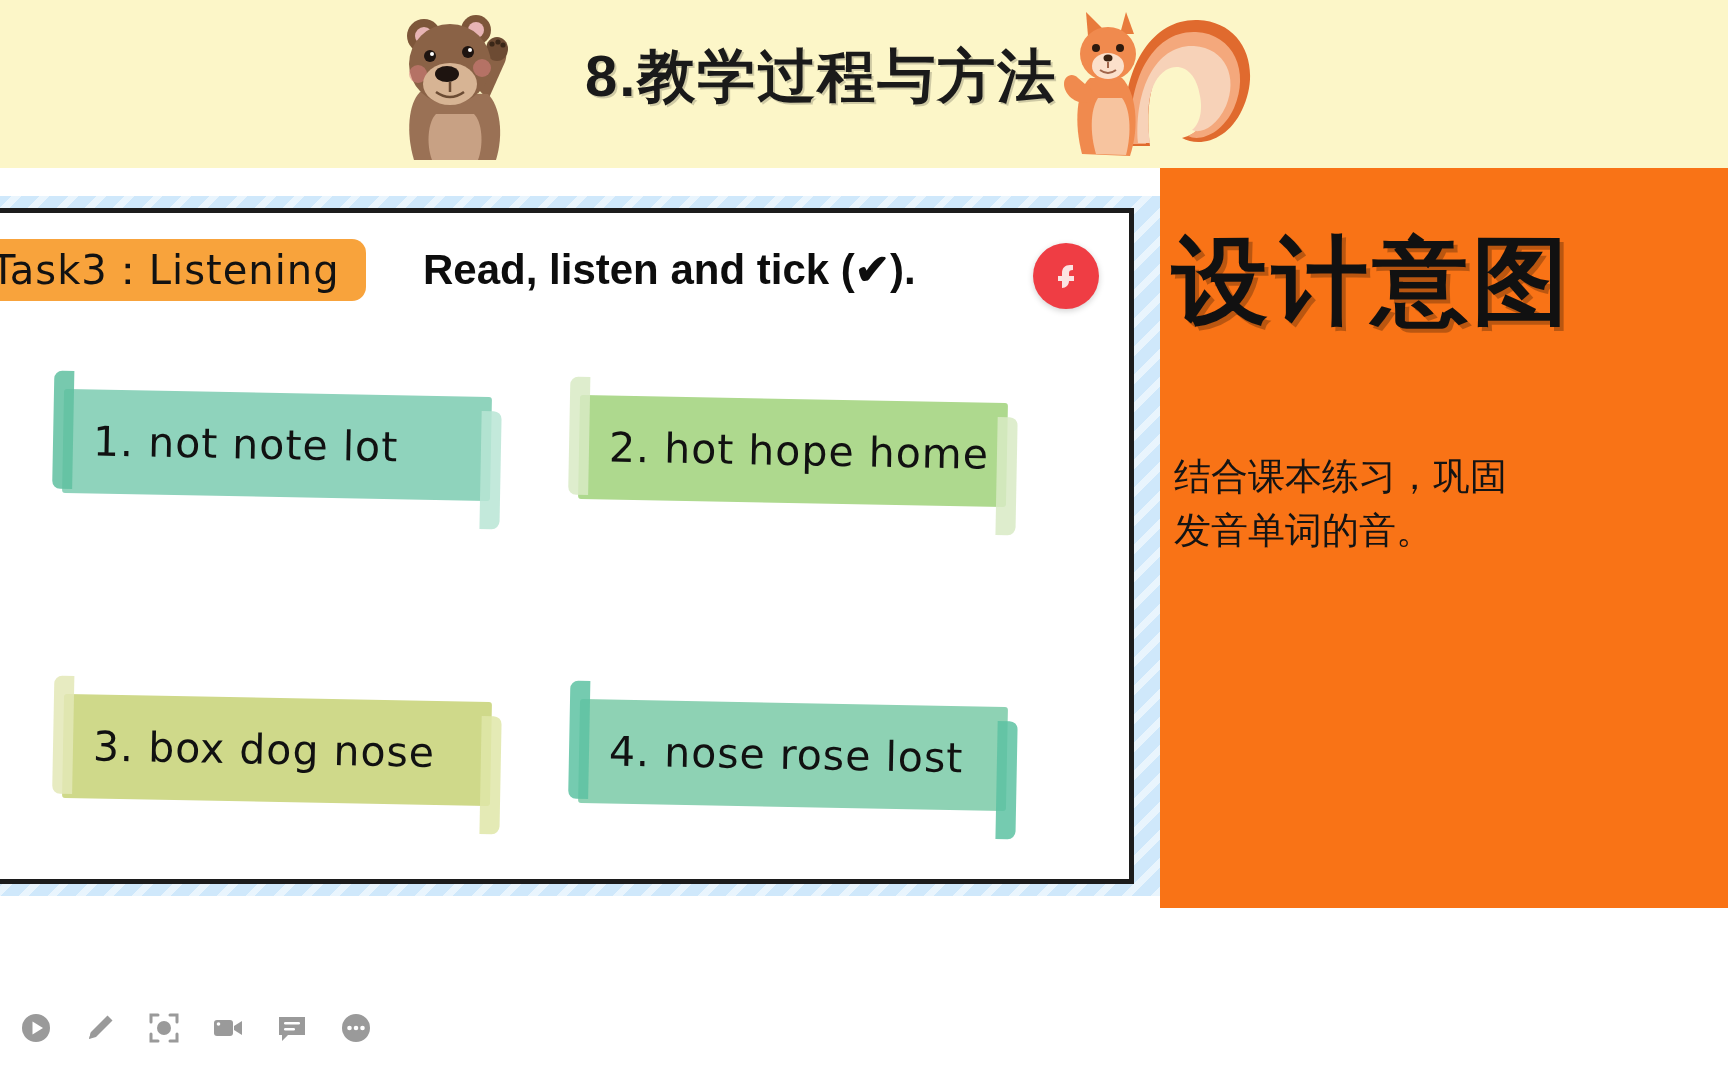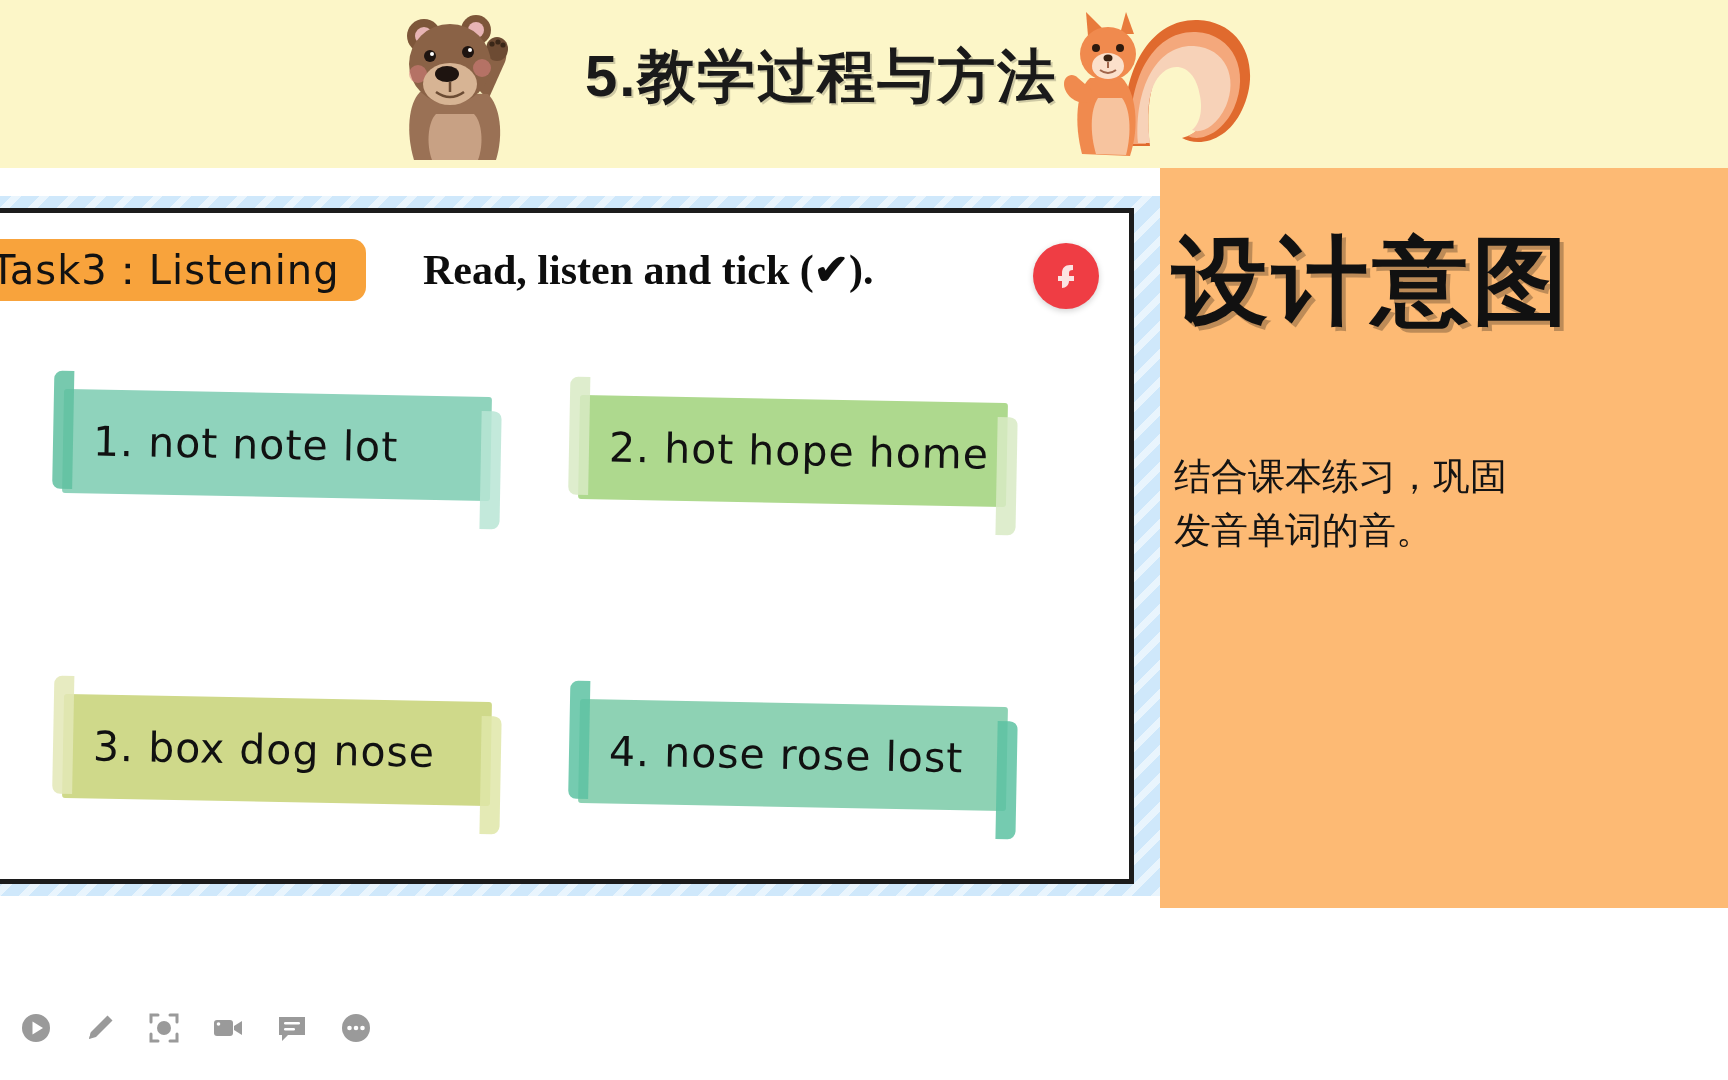--- a/index.html
+++ b/index.html
@@ -81,21 +81,21 @@
     letter-spacing: 1px;
     white-space: nowrap;
   }
 
   .instruction {
     position: absolute;
     left: 432px; top: 32px;
     font-size: 42px;
     font-weight: bold;
     color: #0d0d0d;
-    font-family: Liberation Serif, serif;
+    font-family: Liberation Sans, sans-serif;
     letter-spacing: 0px;
     white-space: nowrap;
   }
 
   
   .flash-icon {
     position: absolute;
     left: 1042px; top: 30px;
     width: 66px; height: 66px;
     border-radius: 50%;
@@ -139,21 +139,21 @@
   #banner-1 { left: 72px;  top: 180px; width: 428px; background: #8fd3bc; transform: rotate(1.1deg); }
   #banner-2 { left: 588px; top: 186px; width: 428px; background: #aed98e; transform: rotate(1.1deg); }
   #banner-3 { left: 72px;  top: 485px; width: 428px; background: #cfd98a; transform: rotate(1.1deg); }
   #banner-4 { left: 588px; top: 490px; width: 428px; background: #8ed2b4; transform: rotate(1.1deg); }
 
   
   .right-panel {
     position: absolute;
     left: 1160px; top: 168px;
     width: 568px; height: 740px;
-    background: #fdba74;
+    background: #f97316;
     padding-left: 20px;
   }
   .intent-title {
     position: absolute;
     left: 12px; top: 50px;
     font-size: 96px;
     font-weight: bold;
     color: #111111;
     letter-spacing: 4px;
     white-space: nowrap;
@@ -221,21 +221,21 @@
     <ellipse cx="55" cy="66" rx="12" ry="8" fill="#1e1410"></ellipse>
     <path d="M58 74 L58 84" stroke="#6b4b33" stroke-width="2.5" fill="none"></path>
     <path d="M44 84 Q58 94 72 84" stroke="#6b4b33" stroke-width="2.5" fill="none"></path>
 
     <circle cx="38" cy="48" r="6" fill="#1e1410"></circle>
     <circle cx="40" cy="46" r="2" fill="#ffffff"></circle>
     <circle cx="76" cy="44" r="6" fill="#1e1410"></circle>
     <circle cx="78" cy="42" r="2" fill="#ffffff"></circle>
   </svg>
 
-  <div class="header-title">5.教学过程与方法</div>
+  <div class="header-title">8.教学过程与方法</div>
 
   <svg class="squirrel" viewBox="0 0 230 160">
 
     <path d="M95 140 C88 66 120 12 168 14 C214 16 232 62 212 104 C198 134 170 142 152 132
              C168 128 188 112 190 86 C192 56 172 38 150 44 C124 52 114 96 120 140 Z" fill="#e06a2e"></path>
     <path d="M101 138 C96 72 124 24 166 26 C204 28 220 66 204 102 C192 128 170 136 158 130
              C172 124 180 106 180 88 C180 58 160 44 142 52 C118 62 110 100 116 138 Z" fill="#f4a87c"></path>
     <path d="M108 137 C104 80 128 38 164 40 C196 42 208 72 196 100 C186 122 170 128 162 124
              C172 116 172 100 170 90 C166 64 150 56 136 64 C118 76 116 104 120 137 Z" fill="#f7d2b8"></path>
 

